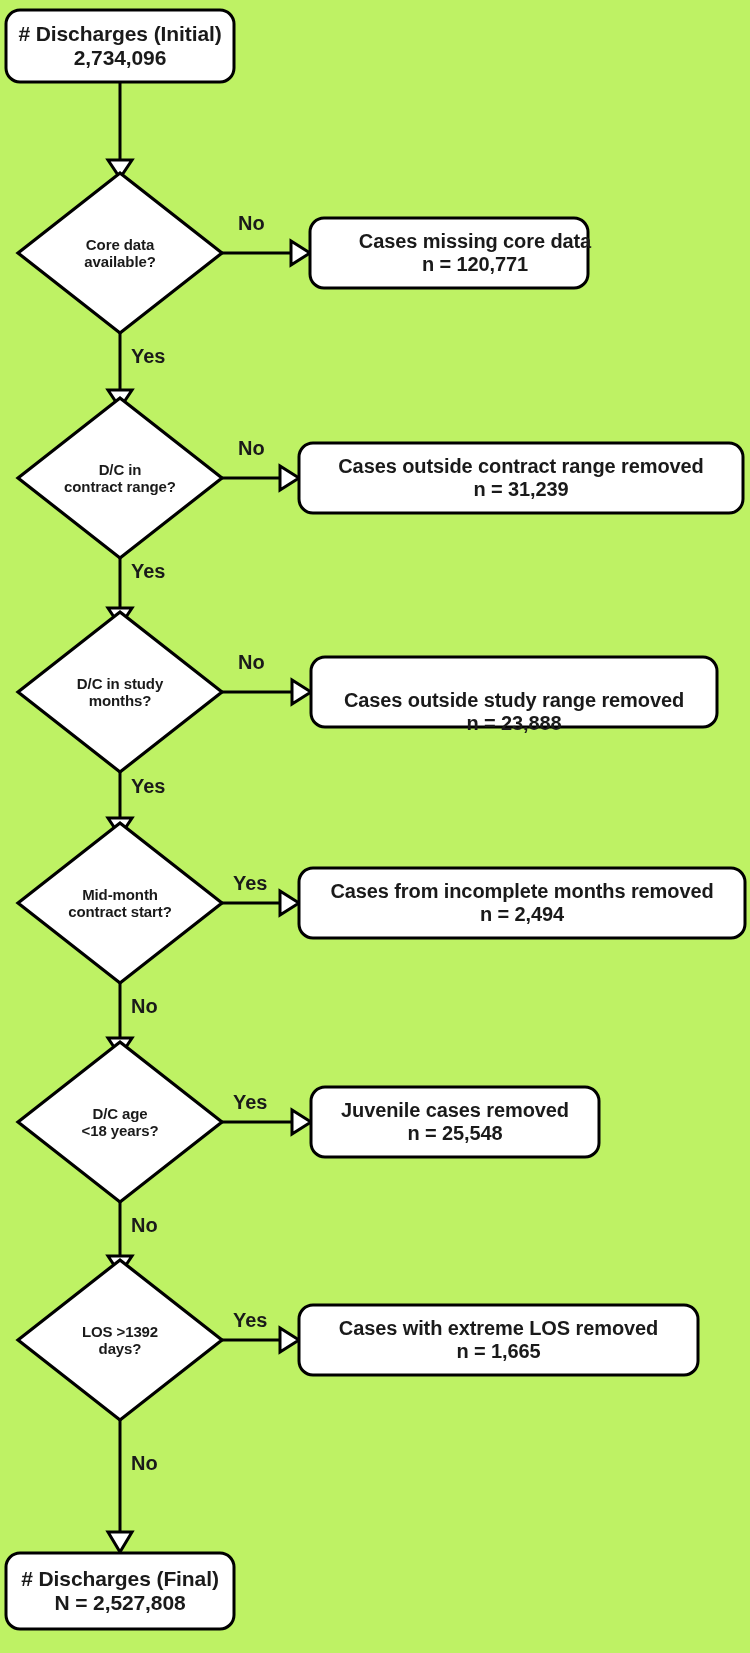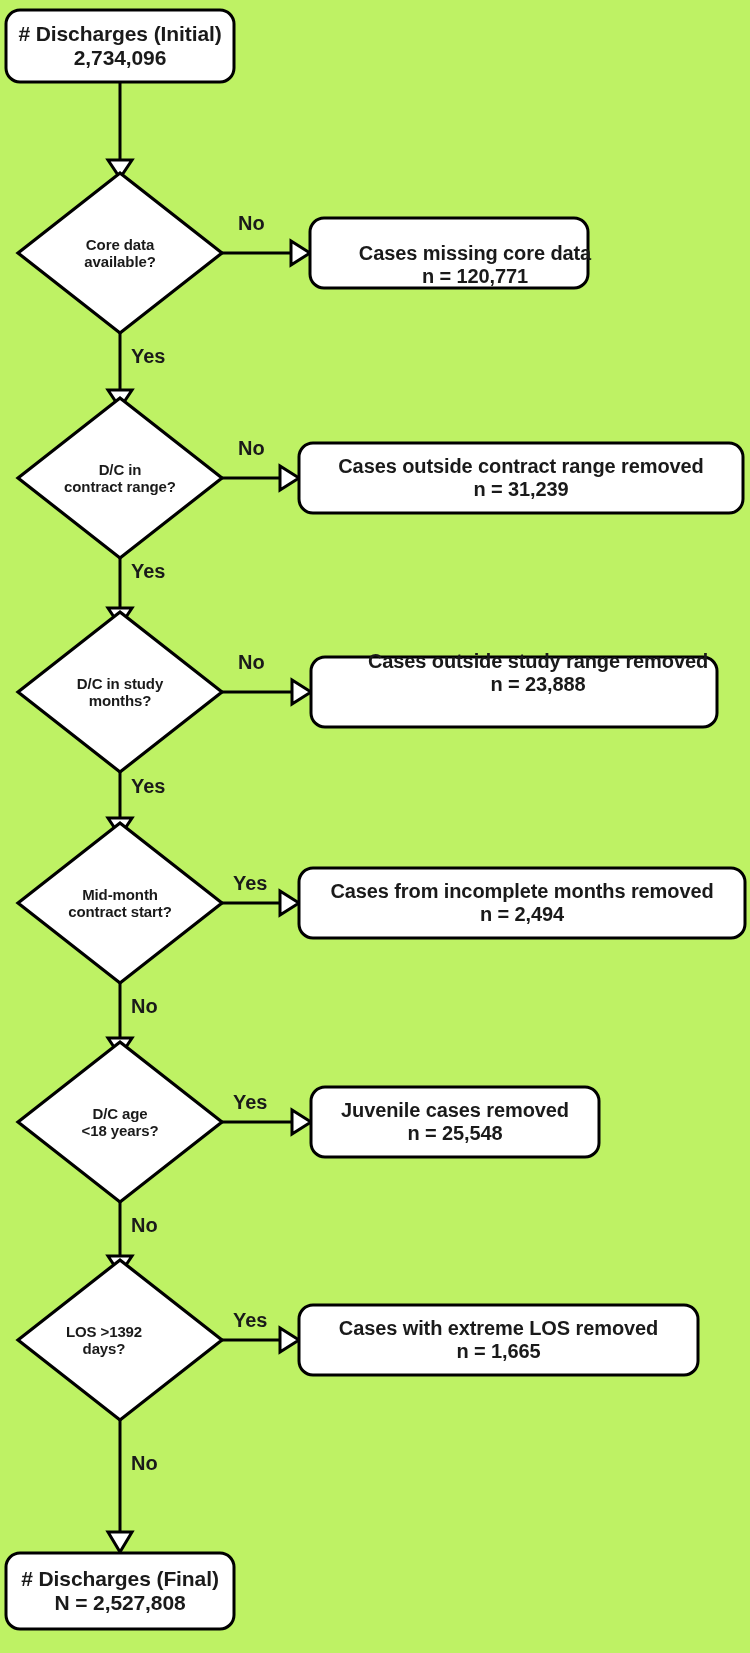--- a/index.html
+++ b/index.html
@@ -155,41 +155,41 @@
   <div class="node-label term-label" style="left:6px; top:10px; width:228px; height:72px;">
     <span># Discharges (Initial)</span>
     <span>2,734,096</span>
   </div>
 
   <div class="node-label dec-label" style="left:24px; top:213px; width:192px; height:80px;">
     <span>Core data</span>
     <span>available?</span>
   </div>
 
-  <div class="node-label proc-label" style="left:310px; top:218px; width:330px; height:70px;margin-top:12px;">
+  <div class="node-label proc-label" style="left:310px; top:218px; width:330px; height:70px;">
     <span>Cases missing core data</span>
     <span>n = 120,771</span>
   </div>
 
   <div class="node-label dec-label" style="left:12px; top:438px; width:216px; height:80px;">
     <span>D/C in</span>
     <span>contract range?</span>
   </div>
 
   <div class="node-label proc-label" style="left:299px; top:443px; width:444px; height:70px;border-radius:28px;">
     <span>Cases outside contract range removed</span>
     <span>n = 31,239</span>
   </div>
 
   <div class="node-label dec-label" style="left:18px; top:652px; width:204px; height:80px;">
     <span>D/C in study</span>
     <span>months?</span>
   </div>
 
-  <div class="node-label proc-label" style="left:311px; top:638px; width:406px; height:70px;margin-left:24px;">
+  <div class="node-label proc-label" style="left:311px; top:677px; width:406px; height:70px;">
     <span>Cases outside study range removed</span>
     <span>n = 23,888</span>
   </div>
 
   <div class="node-label dec-label" style="left:12px; top:863px; width:216px; height:80px;">
     <span>Mid-month</span>
     <span>contract start?</span>
   </div>
 
   <div class="node-label proc-label" style="left:299px; top:868px; width:446px; height:70px;">
@@ -200,21 +200,21 @@
   <div class="node-label dec-label" style="left:20px; top:1082px; width:200px; height:80px;">
     <span>D/C age</span>
     <span>&lt;18 years?</span>
   </div>
 
   <div class="node-label proc-label" style="left:311px; top:1087px; width:288px; height:70px;align-items:center;">
     <span>Juvenile cases removed</span>
     <span>n = 25,548</span>
   </div>
 
-  <div class="node-label dec-label" style="left:2px; top:1300px; width:204px; height:80px;">
+  <div class="node-label dec-label" style="left:18px; top:1300px; width:204px; height:80px;">
     <span>LOS &gt;1392</span>
     <span>days?</span>
   </div>
 
   <div class="node-label proc-label" style="left:299px; top:1305px; width:399px; height:70px;">
     <span>Cases with extreme LOS removed</span>
     <span>n = 1,665</span>
   </div>
 
   <div class="node-label term-label" style="left:6px; top:1553px; width:228px; height:76px;">

